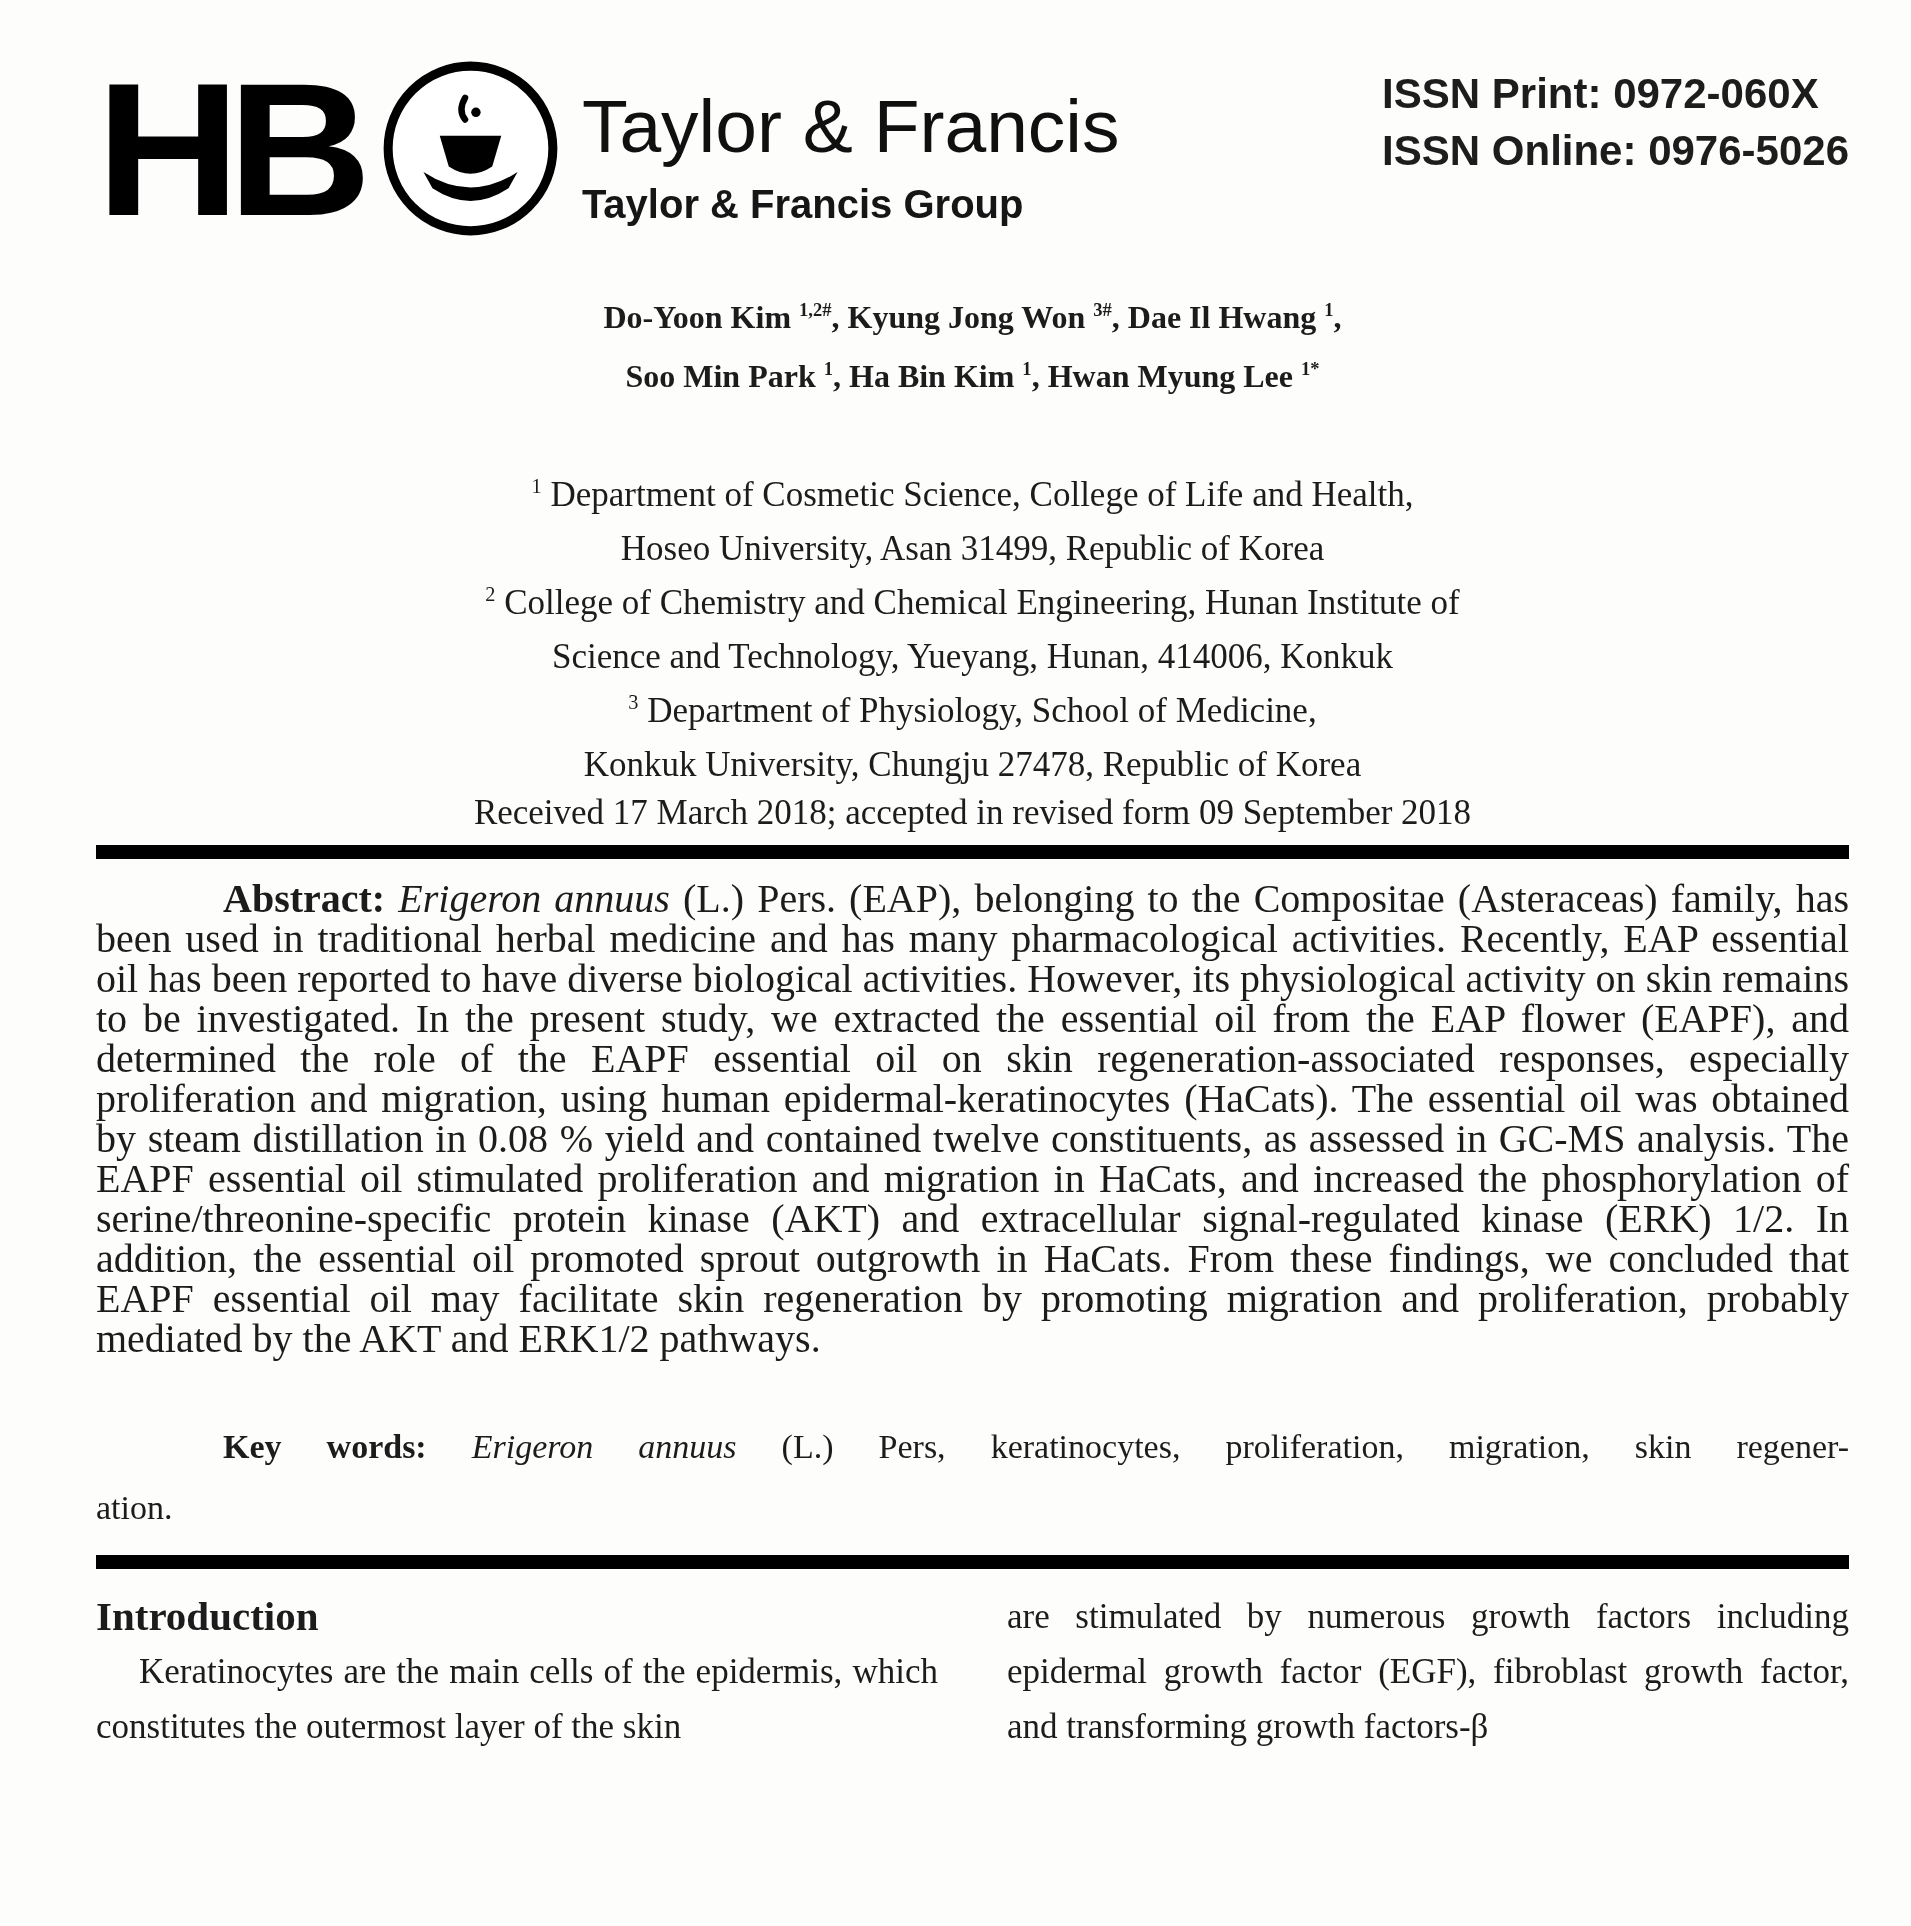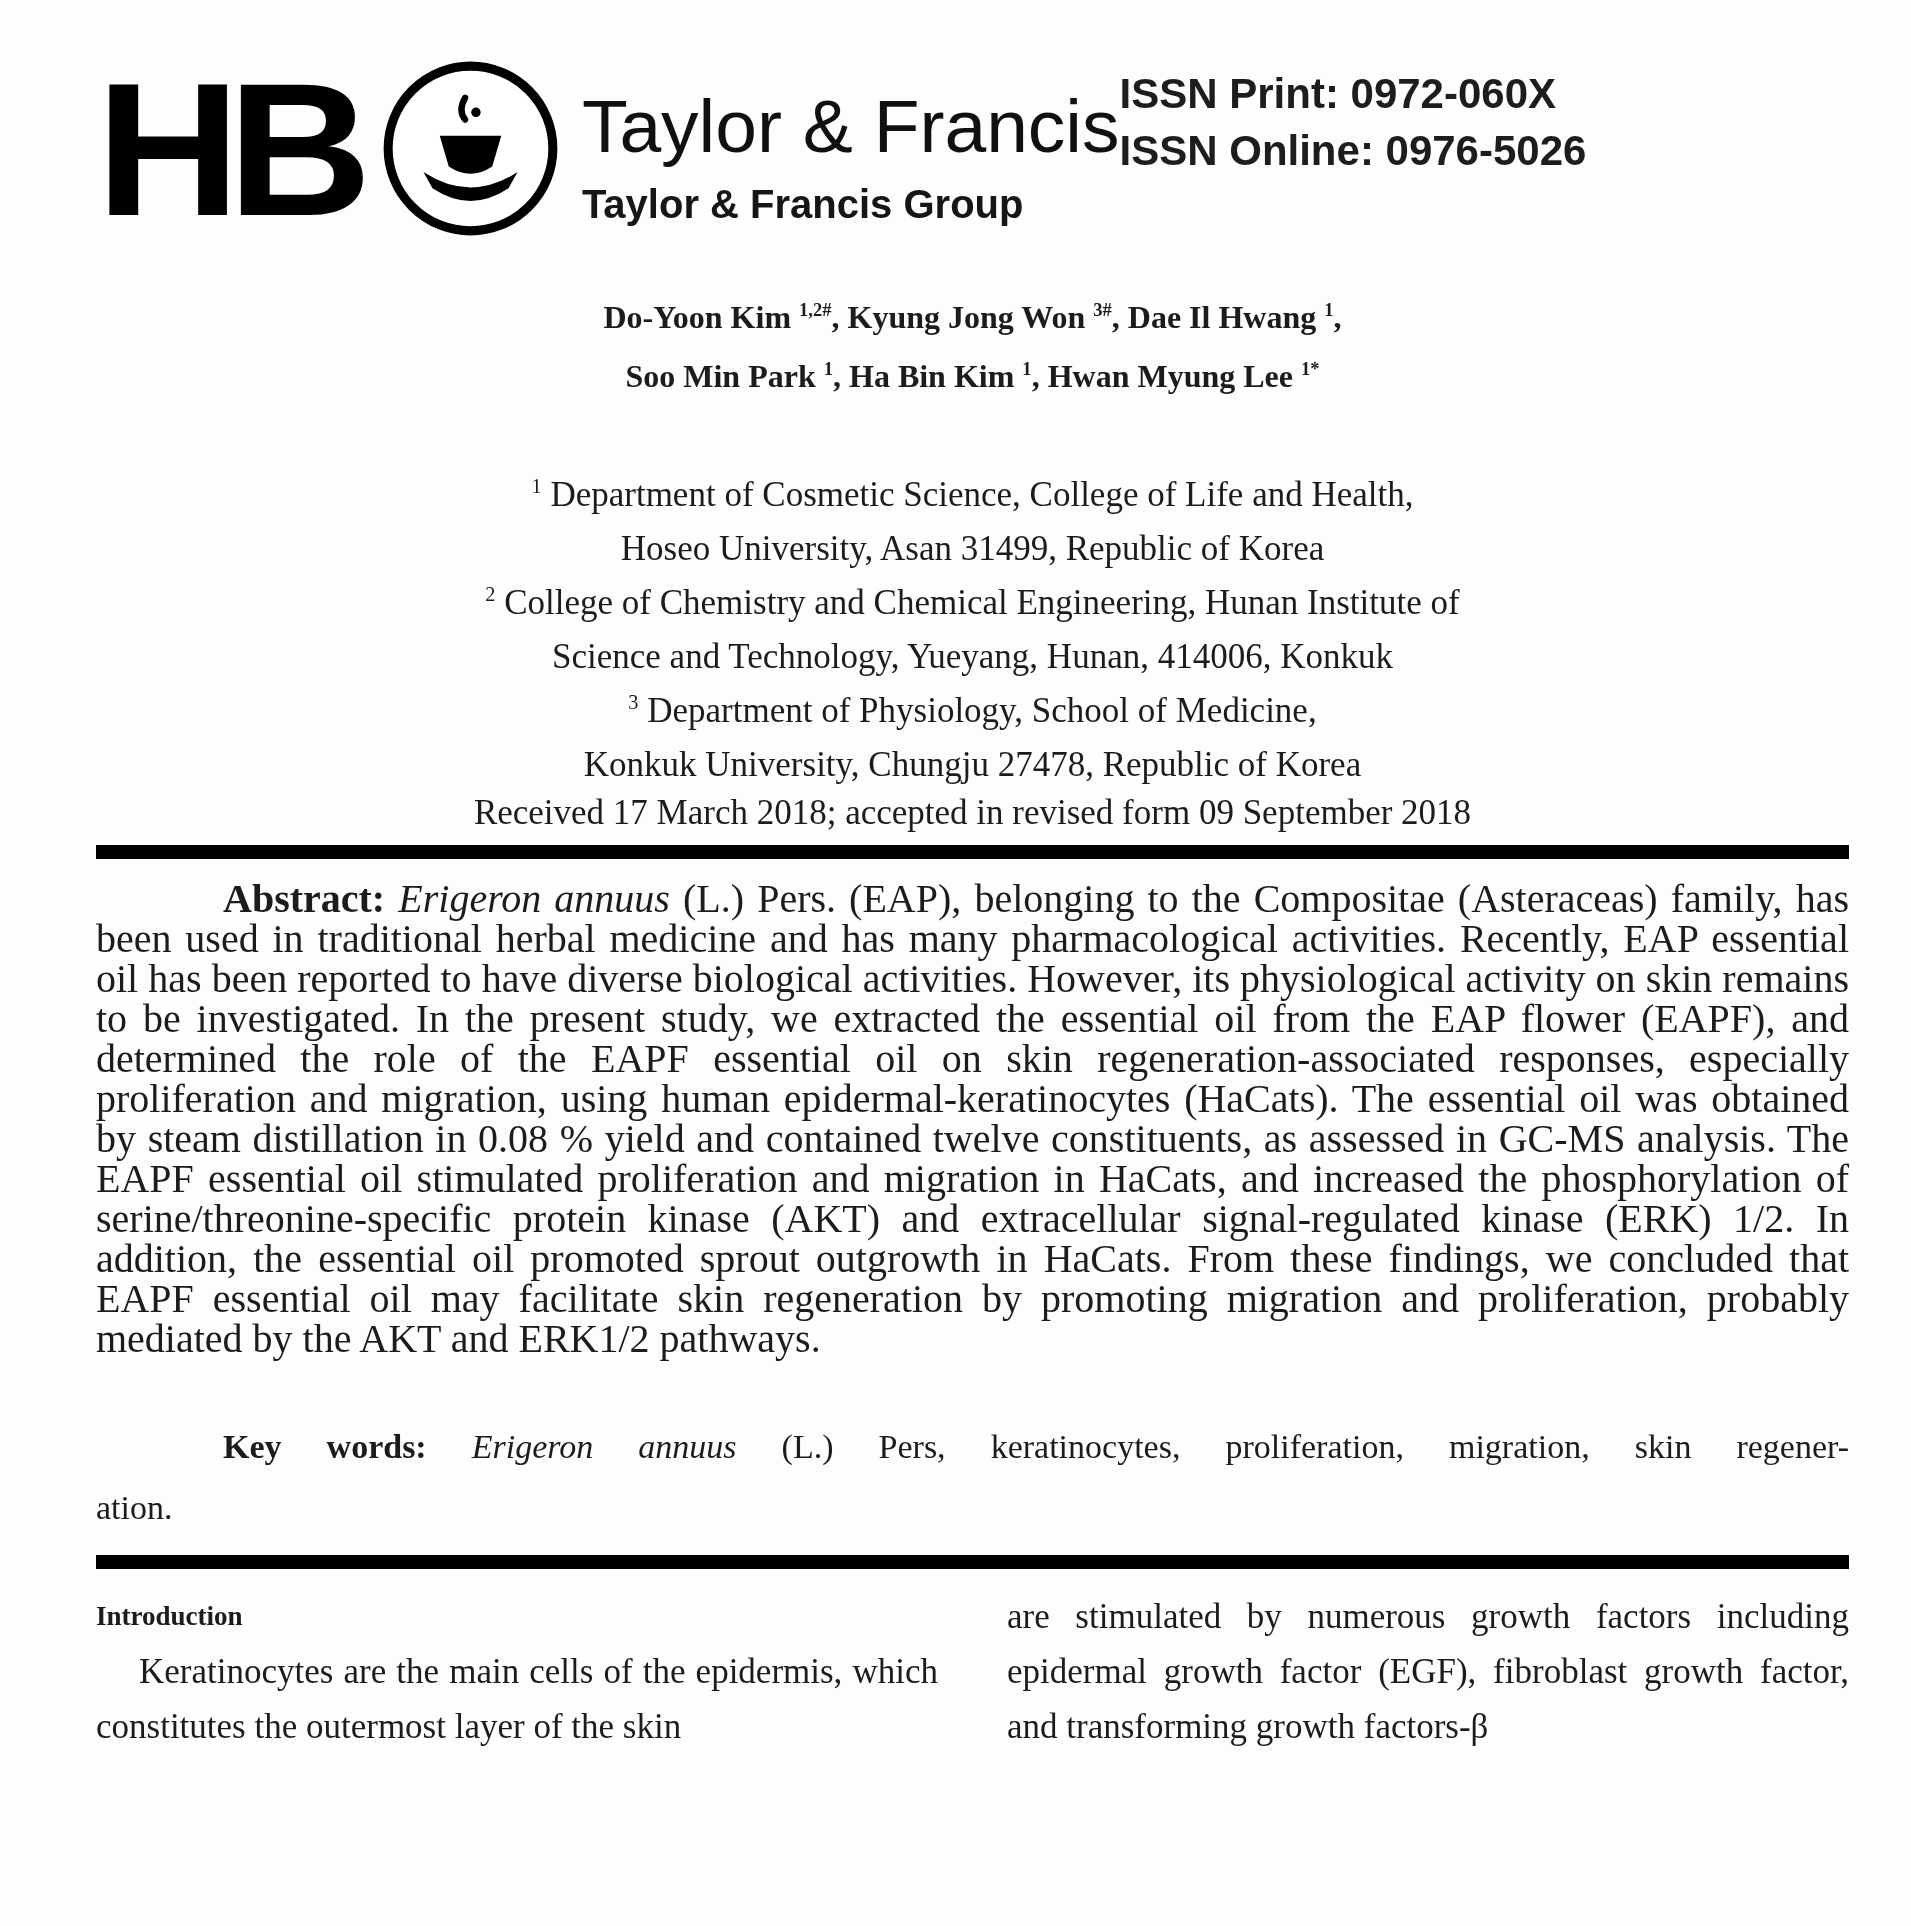--- a/index.html
+++ b/index.html
@@ -10,21 +10,21 @@
     color:#1c1c1c;
     -webkit-font-smoothing:antialiased;
   }
   .page{
     box-sizing:border-box;
     width:1911px;height:2703px;
     padding:58px 62px 23px 96px;
     position:relative;
   }
   
-  .header{display:flex;align-items:flex-start;}
+  .header{display:flex;justify-content:space-between;align-items:flex-start;}
   .logo{display:flex;align-items:center;gap:21px;}
   .hb{
     font-family:"Liberation Sans", sans-serif;
     font-weight:900;
     font-size:200px;line-height:181px;
     letter-spacing:-13px;
     color:#000;
     transform:scaleY(0.95);
   }
   .tf-circle{width:181px;height:181px;display:block;}
@@ -83,21 +83,21 @@
   
   .columns{
     display:flex;gap:69px;
     margin-top:20px;
     font-size:35px;line-height:55px;
     text-align:justify;
   }
   .col{flex:1;min-width:0;}
   .col h2{
     margin:0;
-    font-size:27px;line-height:55px;
+    font-size:41px;line-height:55px;
     font-weight:bold;text-align:left;
   }
   .body-par{margin:0;}
   .indent{text-indent:43px;}
   
   .seg-bold{font-weight:bold;}
   .seg-italic{font-style:italic;}
   .seg-sup{font-size:0.58em;vertical-align:super;line-height:0;}
 </style>
 </head>

